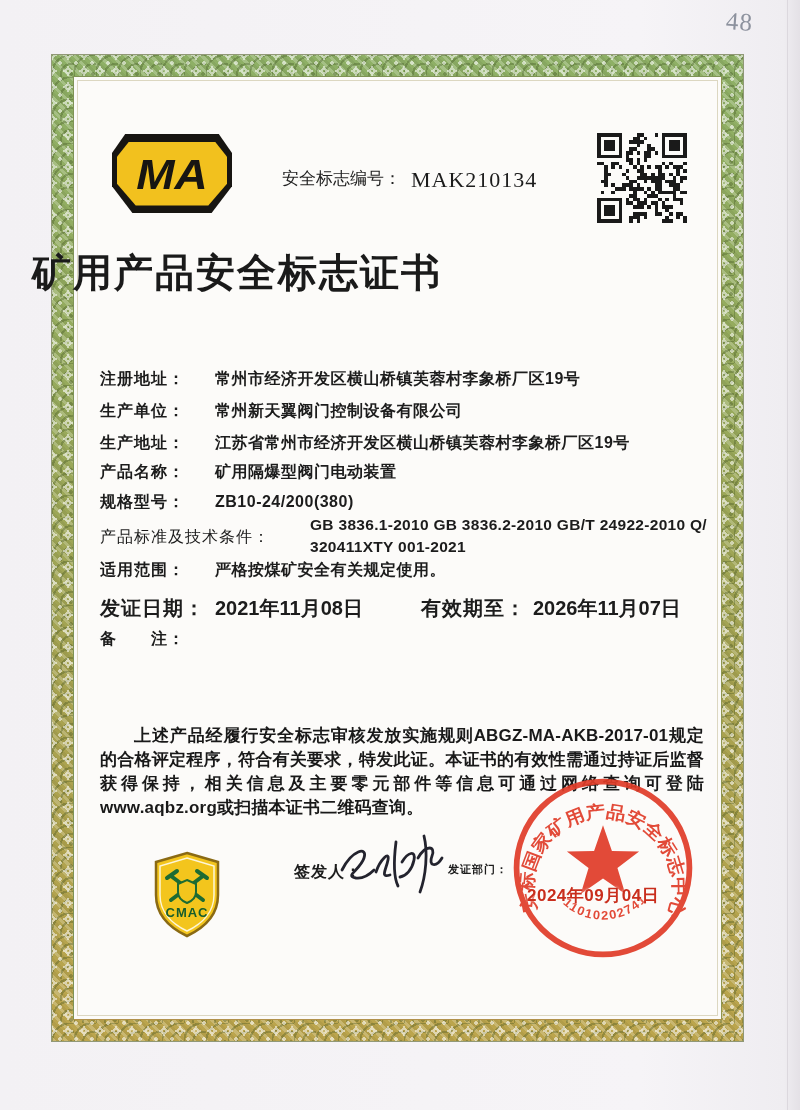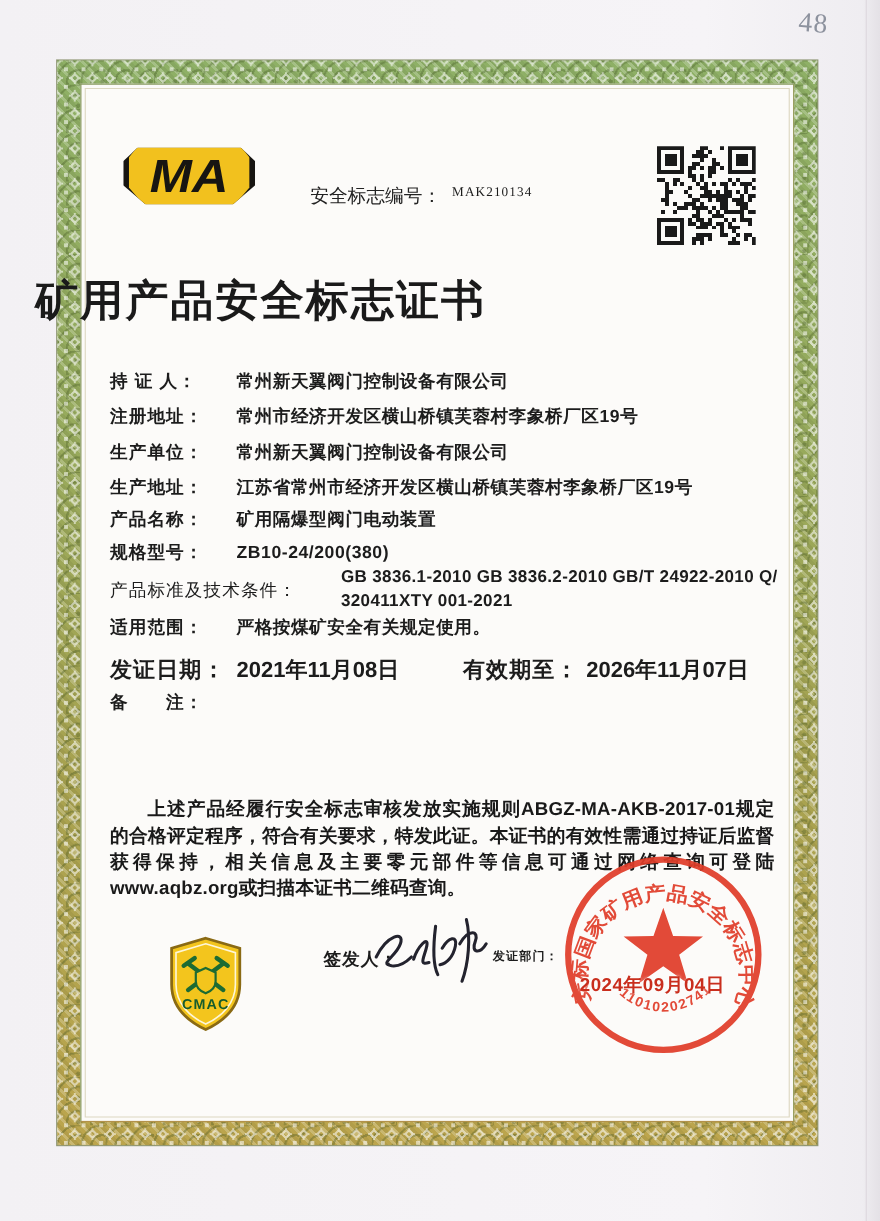--- a/index.html
+++ b/index.html
@@ -33,32 +33,32 @@
     box-shadow:0 0 0 1px rgba(92,104,52,.65);
   }
   .frame-inner {
     position:absolute; inset:21px; background:#fcfbf9;
     border:1px solid;
     border-color:#7f9355 #8f9650 #b2914a #7f9355;
     box-shadow:inset 0 0 0 3px #fcfbf9, inset 0 0 0 4px rgba(160,150,90,.35);
   }
 
   
-  .ma-badge { position:absolute; left:112px; top:134px; width:120px; height:52px;
+  .ma-badge { position:absolute; left:112px; top:134px; width:120px; height:79px;
     clip-path:polygon(11% 0, 89% 0, 100% 24%, 100% 66%, 83% 100%, 17% 100%, 0 66%, 0 24%);
     background:#171512; display:flex; align-items:center; justify-content:center; }
   .ma-badge-inner { width:110px; height:64px;
     clip-path:polygon(11% 0, 89% 0, 100% 24%, 100% 66%, 83% 100%, 17% 100%, 0 66%, 0 24%);
     background:#f2c11e; display:flex; align-items:center; justify-content:center; }
   .ma-badge-inner span { font-style:italic; font-weight:900; font-size:46px; color:#171512;
     letter-spacing:0px; transform:scaleY(.92); font-family:"Liberation Sans", sans-serif; }
 
   .cert-no { position:absolute; left:282px; top:167px; font-size:17px; display:flex; gap:10px; }
   .cert-no .lab { color:#222; }
-  .cert-no .val { font-family:"Liberation Serif", serif; font-size:12px; letter-spacing:1px; }
+  .cert-no .val { font-family:"Liberation Serif", serif; font-size:22px; letter-spacing:1px; }
 
   .qr { position:absolute; left:597px; top:133px; width:90px; height:90px; }
 
   .doc-title { position:absolute; left:32px; top:246px; width:690px; text-align:left;
     font-size:39px; font-weight:bold; letter-spacing:2px; color:#1a1a1a; }
 
   
   .row { position:absolute; left:100px; font-size:16px; font-weight:bold; white-space:nowrap; }
   .row .lbl { display:inline-block; width:115px; letter-spacing:1px; }
   .row .val { letter-spacing:.5px; }
@@ -387,23 +387,20 @@
       <rect x="9" y="24" width="1" height="1" fill="#1a1a1a"></rect>
       <rect x="11" y="24" width="1" height="1" fill="#1a1a1a"></rect>
       <rect x="18" y="24" width="1" height="1" fill="#1a1a1a"></rect>
       <rect x="19" y="24" width="1" height="1" fill="#1a1a1a"></rect>
       <rect x="20" y="24" width="1" height="1" fill="#1a1a1a"></rect>
       <rect x="24" y="24" width="1" height="1" fill="#1a1a1a"></rect>
     </svg>
 
   <div class="doc-title">矿用产品安全标志证书</div>
 
-  <div class="row" style="top:337px">
-    <span class="lbl">持 证 人：</span><span class="val">常州新天翼阀门控制设备有限公司</span>
-  </div>
   <div class="row" style="top:369px">
     <span class="lbl">注册地址：</span><span class="val">常州市经济开发区横山桥镇芙蓉村李象桥厂区19号</span>
   </div>
   <div class="row" style="top:401px">
     <span class="lbl">生产单位：</span><span class="val">常州新天翼阀门控制设备有限公司</span>
   </div>
   <div class="row" style="top:433px">
     <span class="lbl">生产地址：</span><span class="val">江苏省常州市经济开发区横山桥镇芙蓉村李象桥厂区19号</span>
   </div>
   <div class="row" style="top:462px">

